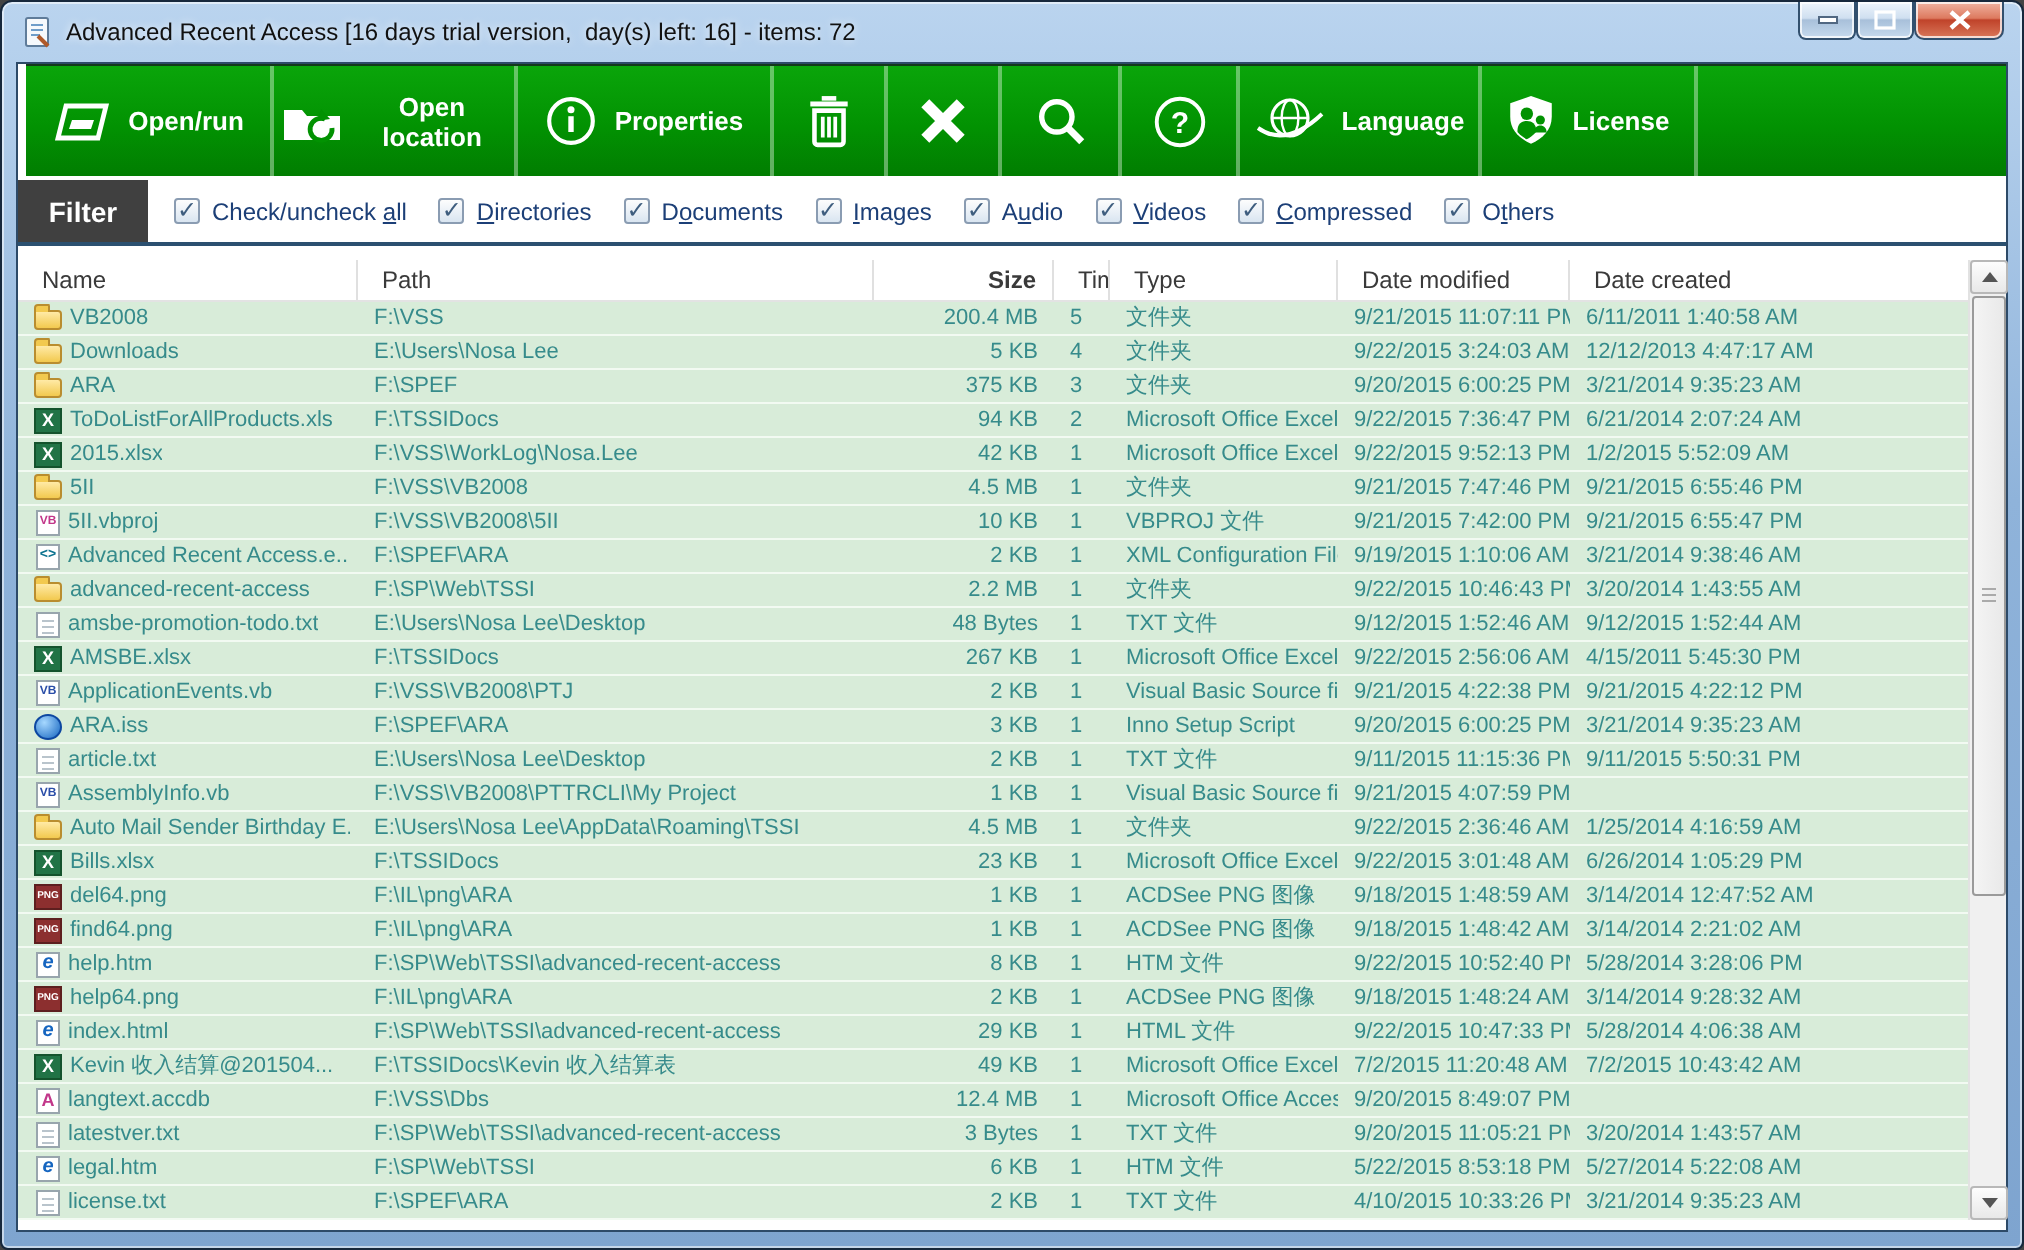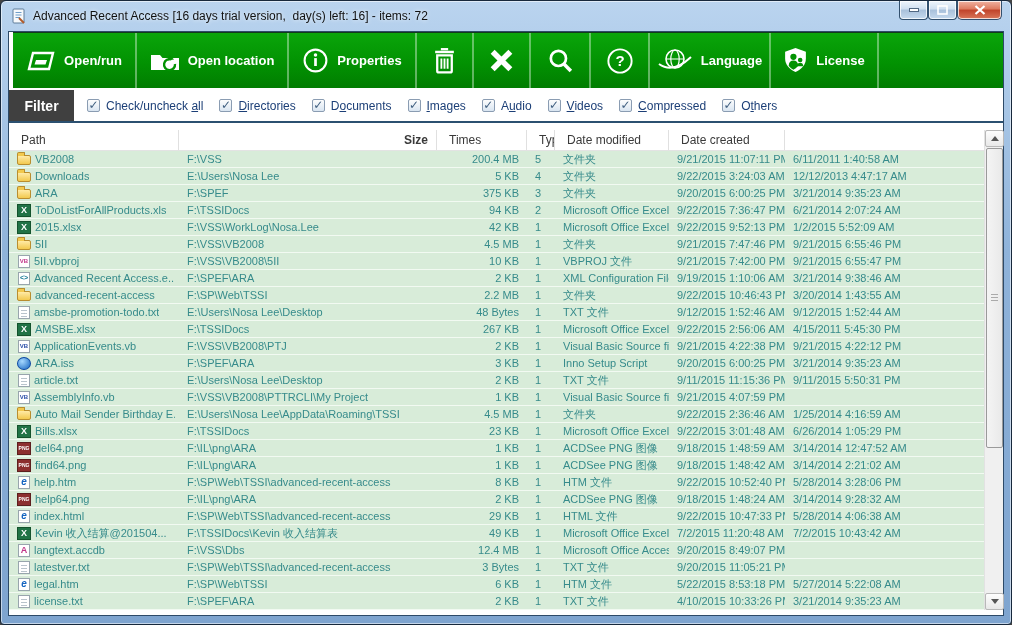--- a/index.html
+++ b/index.html
@@ -126,21 +126,21 @@
     <div class="toolbar">
       <button class="tbtn" style="width:124px">
         <span class="ticon">
             <svg width="30" height="22" viewBox="0 0 30 22">
               <path d="M7 3 H27 L23 19 H3 Z" fill="none" stroke="#fff" stroke-width="2.4"></path>
               <path d="M10 10 H21 L19.5 14.5 H8.5 Z" fill="#fff"></path>
             </svg>
           </span>
         <span>Open/run</span>
       </button>
-      <button class="tbtn" style="width:152px">
+      <button class="tbtn" style="width:122px">
         <span class="ticon">
             <svg width="30" height="22" viewBox="0 0 30 22">
               <path d="M1 20 V5 h9 l2.5 3 H29 V20 Z" fill="#fff"></path>
               <path d="M21.5 9.5 a5.5 5.5 0 1 0 3.5 4.5" fill="none" stroke="#029202" stroke-width="2.4"></path>
               <path d="M19.5 4.5 l4.5 5 -6.5 1 Z" fill="#029202"></path>
             </svg>
           </span>
         <span>Open location</span>
       </button>
       <button class="tbtn" style="width:128px">
@@ -246,20 +246,21 @@
             <span class="clabel"><u>C</u>ompressed</span>
           </span>
           <span class="fitem">
             <span class="cbox">✓</span>
             <span class="clabel">O<u>t</u>hers</span>
           </span>
         </div>
     </div>
 
     <div class="thead cols">
+        <div class="hcell">Name</div>
         <div class="hcell">Path</div>
         <div class="hcell right">Size</div>
         <div class="hcell">Times</div>
         <div class="hcell">Type</div>
         <div class="hcell">Date modified</div>
         <div class="hcell">Date created</div>
       </div>
 
     <div class="tbody">
         <div class="trow cols">
@@ -551,20 +552,21 @@
         <div class="trow cols">
           <div class="cell c-name">
             <span class="fi txt pg"></span>
             <span class="ntext">latestver.txt</span>
           </div>
           <div class="cell c-path">F:\SP\Web\TSSI\advanced-recent-access</div>
           <div class="cell c-size">3 Bytes</div>
           <div class="cell c-times">1</div>
           <div class="cell c-type">TXT 文件</div>
           <div class="cell c-mod">9/20/2015 11:05:21 PM</div>
+          <div class="cell c-cre">3/20/2014 1:43:57 AM</div>
         </div>
         <div class="trow cols">
           <div class="cell c-name">
             <span class="fi htm pg" data-glyph="e"></span>
             <span class="ntext">legal.htm</span>
           </div>
           <div class="cell c-path">F:\SP\Web\TSSI</div>
           <div class="cell c-size">6 KB</div>
           <div class="cell c-times">1</div>
           <div class="cell c-type">HTM 文件</div>

